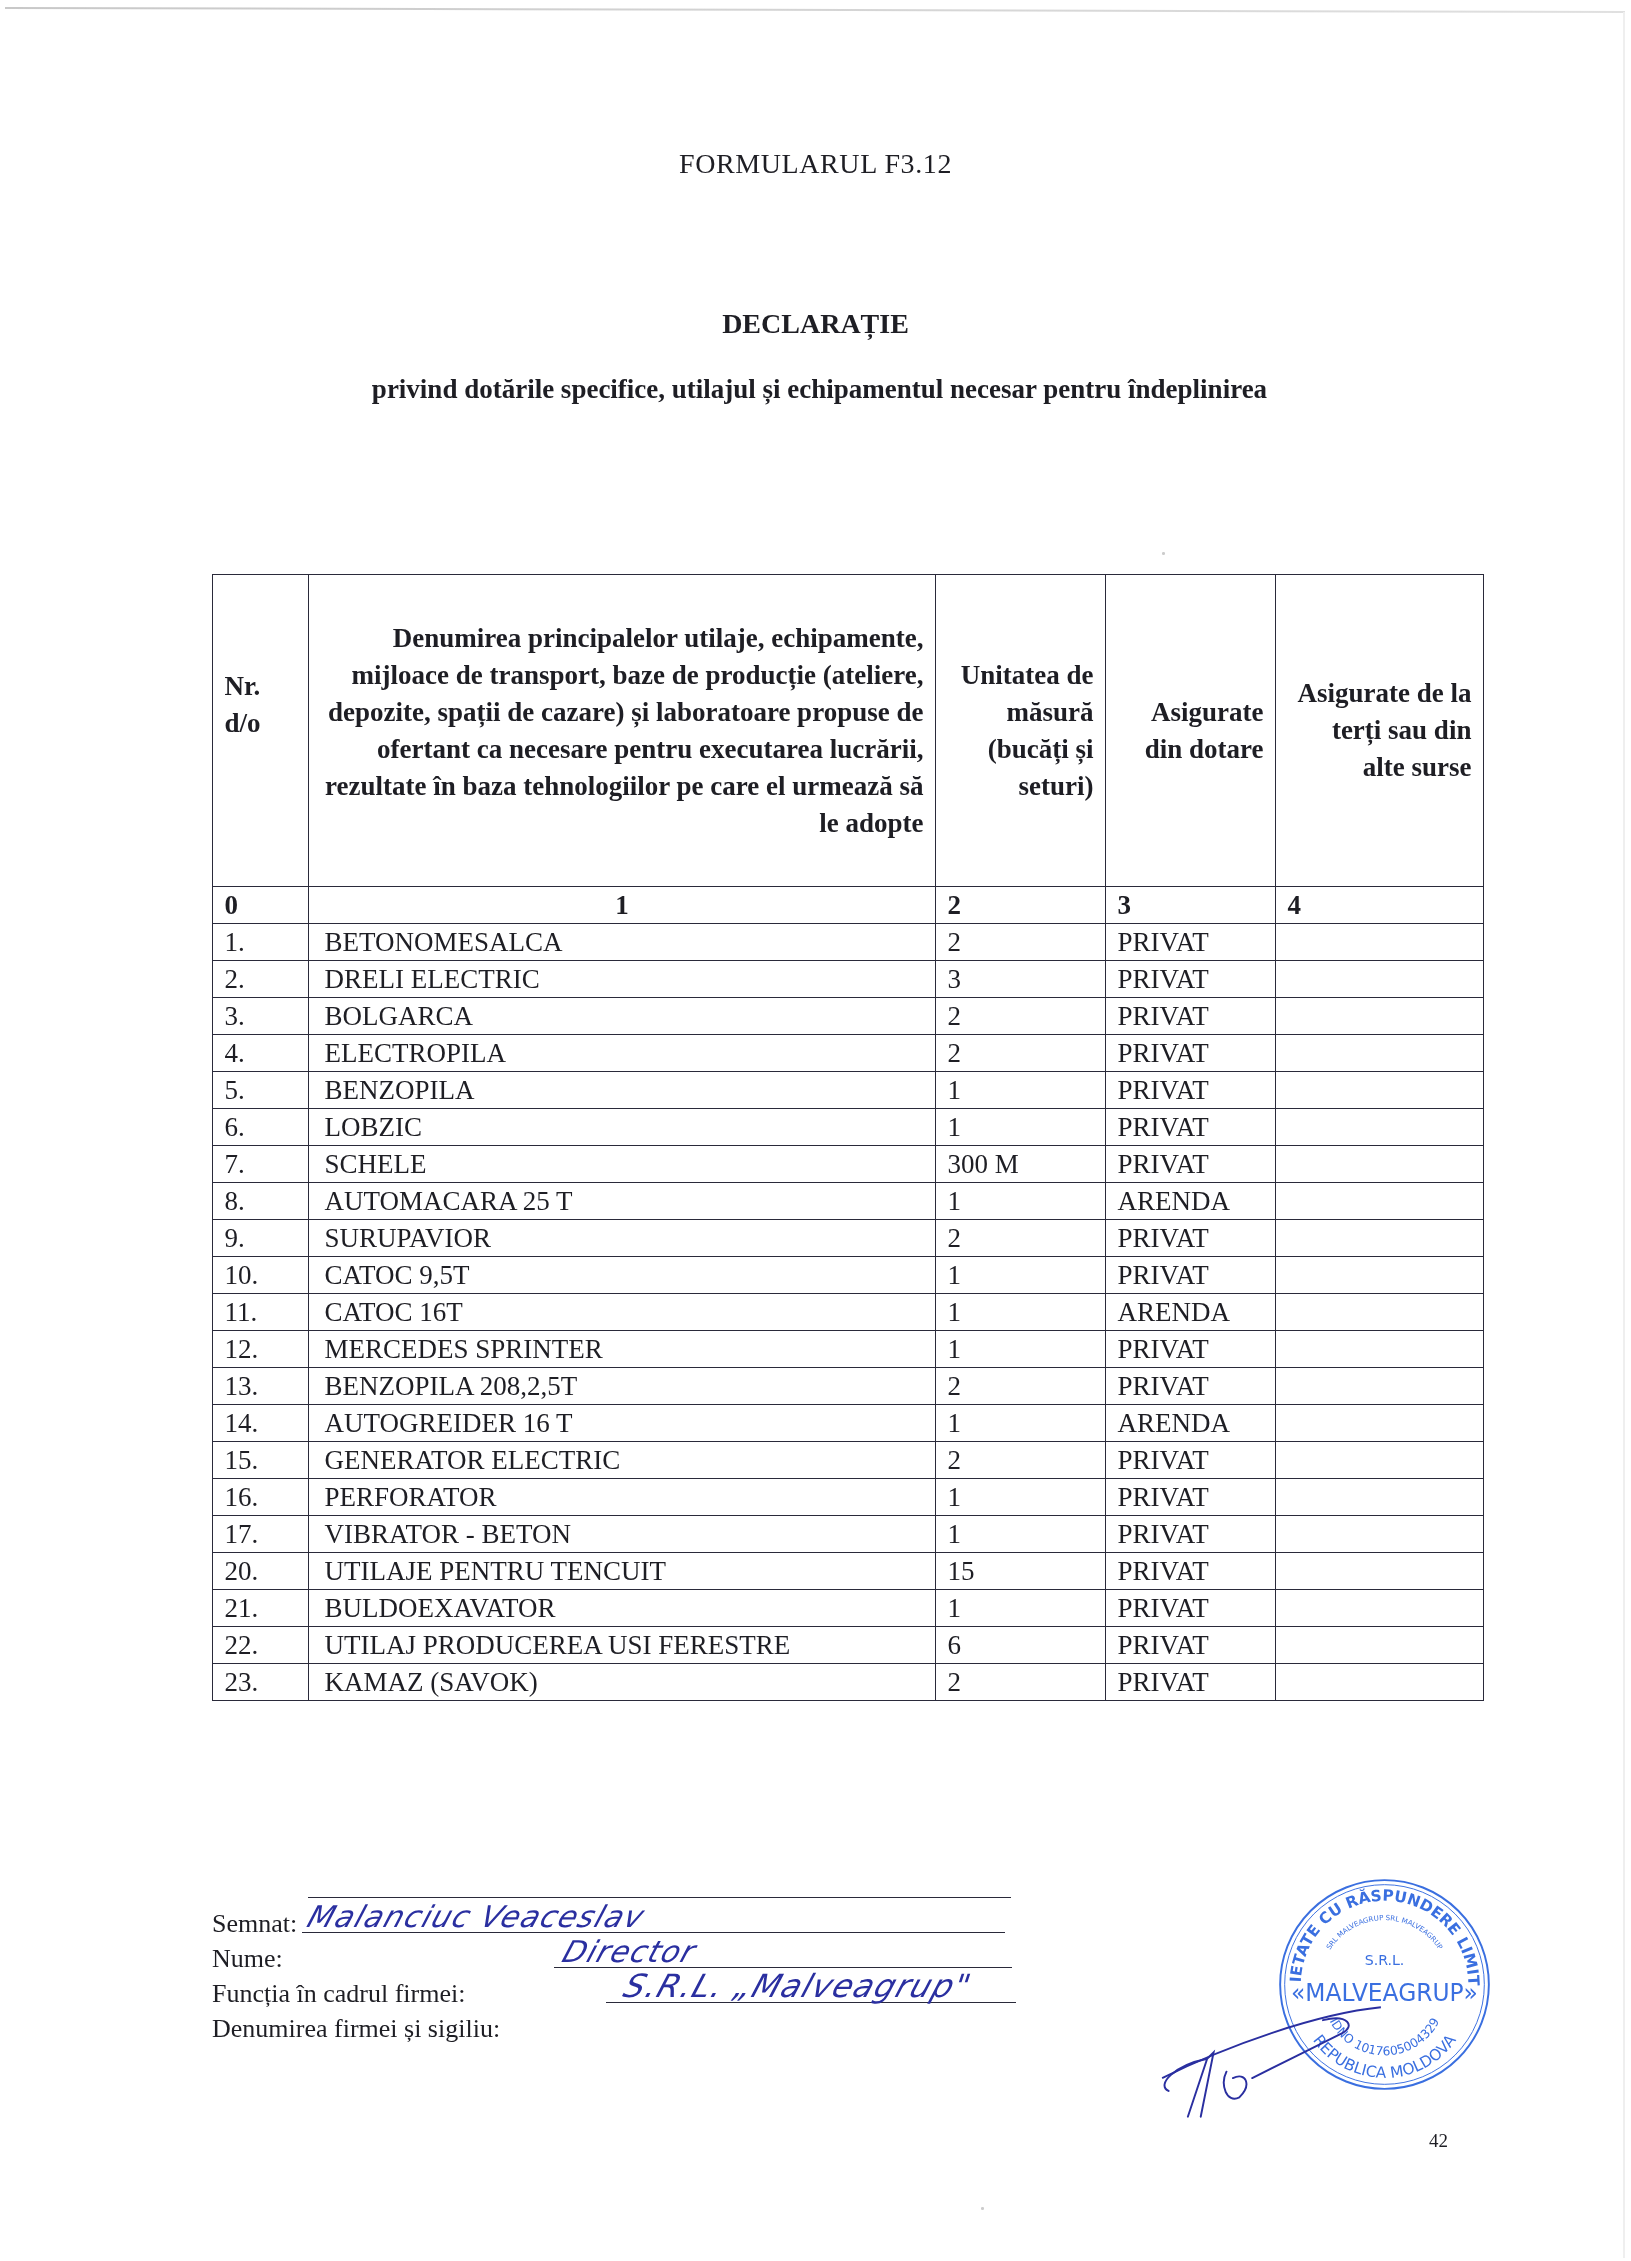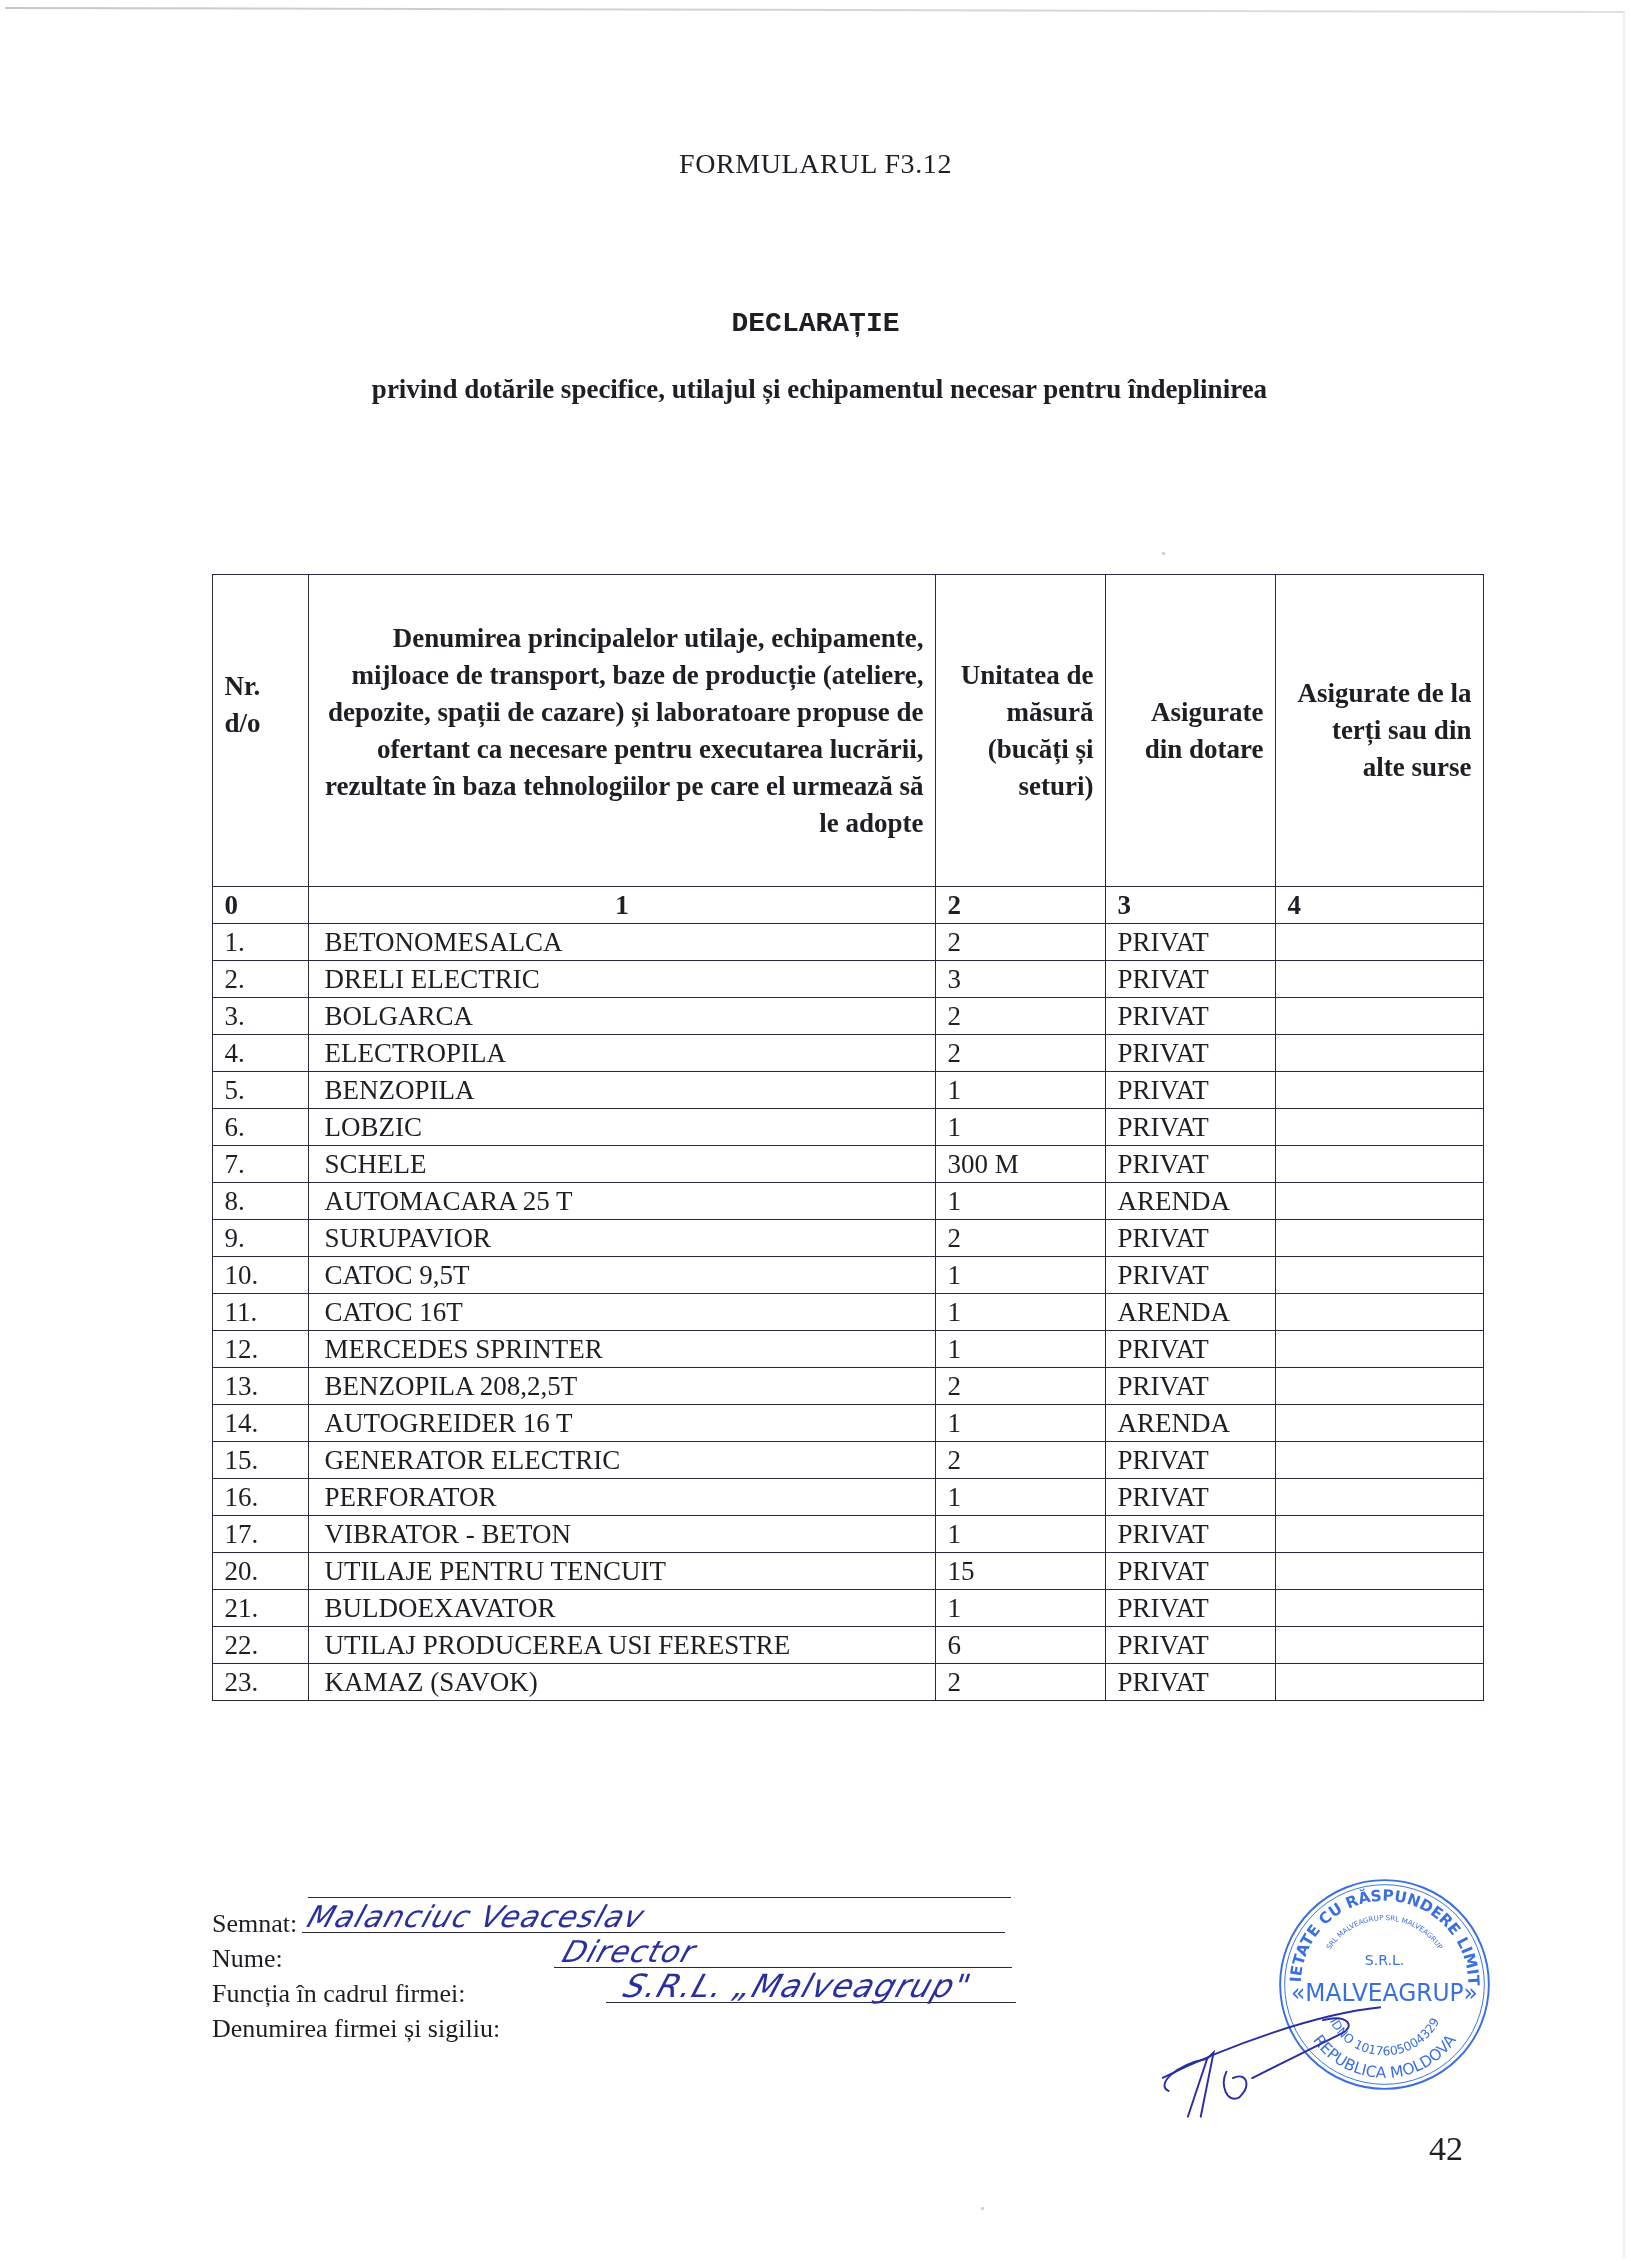--- a/index.html
+++ b/index.html
@@ -4,21 +4,21 @@
 <style>
   html, body { margin: 0; padding: 0; background: #ffffff; }
   body { width: 1631px; height: 2261px; position: relative; overflow: hidden;
          font-family: "Liberation Serif", "DejaVu Serif", serif; color: #1e1e24; }
   .scan-edge { position: absolute; left: 5.2px; top: 9px; width: 1620px; height: 1.9px;
                background: linear-gradient(to right, #c8c8c8, #e0e0e0); transform: rotate(0.15deg); }
   .scan-edge-right { position: absolute; right: 6.5px; top: 11.6px; width: 1.3px; height: 2246px; background: #efefef; }
   .form-code { position: absolute; top: 148px; left: 0; width: 1631px; text-align: center;
                font-size: 28px; letter-spacing: 0.6px; }
   .title { position: absolute; top: 308px; left: 0; width: 1631px; text-align: center;
-           font-size: 28px; font-weight: bold; font-family: Liberation Mono, monospace; }
+           font-size: 28px; font-weight: bold; }
   .subtitle { position: absolute; top: 365px; left: 271px; width: 1097px; text-align: center;
               font-size: 27px; font-weight: bold; line-height: 49px; }
   table.equip { position: absolute; left: 212px; top: 574px; border-collapse: collapse;
                 table-layout: fixed; width: 1271px; }
   table.equip td, table.equip th { border: 1.3px solid #2a2a3a; padding: 0 11.6px; font-size: 27px;
                                    font-weight: normal; vertical-align: middle; }
   table.equip col.c0 { width: 96px; } table.equip col.c1 { width: 627px; }
   table.equip col.c2 { width: 170px; } table.equip col.c3 { width: 170px; }
   table.equip col.c4 { width: 208px; }
   table.equip thead th { font-weight: bold; height: 259px; text-align: right; line-height: 37px; }
@@ -29,21 +29,21 @@
   table.equip tbody tr.row td.c-name { padding-left: 15.5px; }
   .sig-block { position: absolute; left: 212px; top: 1868px; font-size: 26px; line-height: 35px; }
   .sig-line { position: relative; height: 35px; }
   .sig-line .label { display: inline-block; margin-top: 38px; }
   .sig-line .blank { position: absolute; bottom: 5.2px; border-bottom: 1.3px solid #2a2a3a; }
   .handwritten { position: absolute; bottom: 3.9px; font-family: "DejaVu Sans", sans-serif;
                  font-style: italic; color: #2a2fa0; font-size: 30px; letter-spacing: 1.3px;
                  transform: skewX(-18deg); white-space: nowrap; }
   .stamp { position: absolute; left: 1275px; top: 1875px; width: 219px; height: 219px; }
   .signature-scrawl { position: absolute; left: 1149px; top: 1988px; width: 245px; height: 148px; }
-  .page-number { position: absolute; top: 2130px; left: 1429px; font-size: 34px; }
+  .page-number { position: absolute; top: 2130px; left: 1429px; font-size: 19px; }
   .speck { position: absolute; width: 2.6px; height: 2.6px; background: #ccc; border-radius: 50%; }
 </style>
 </head>
 <body>
 
 <div class="scan-edge"></div>
 <div class="scan-edge-right"></div>
 
 <div class="form-code">FORMULARUL F3.12</div>
 <div class="title">DECLARAȚIE</div>

